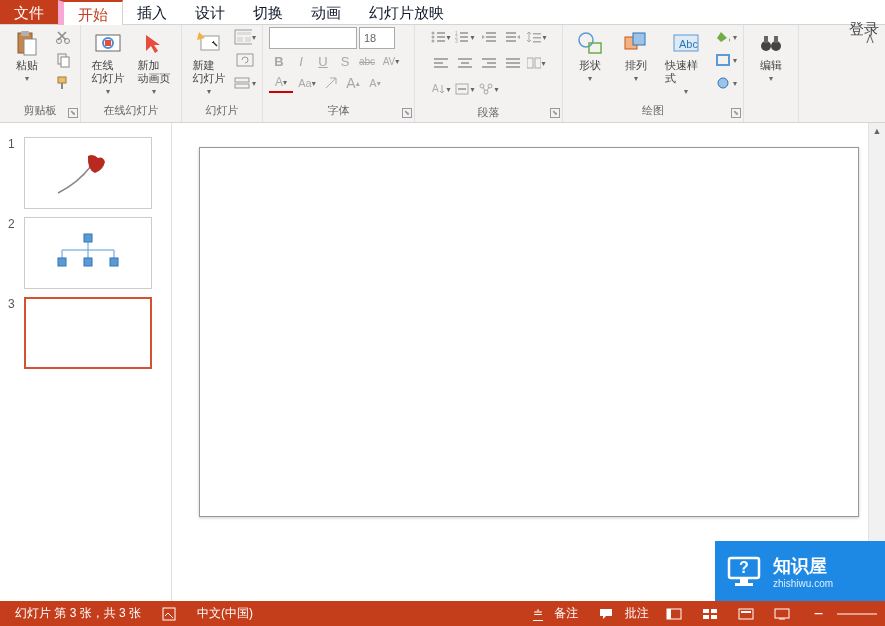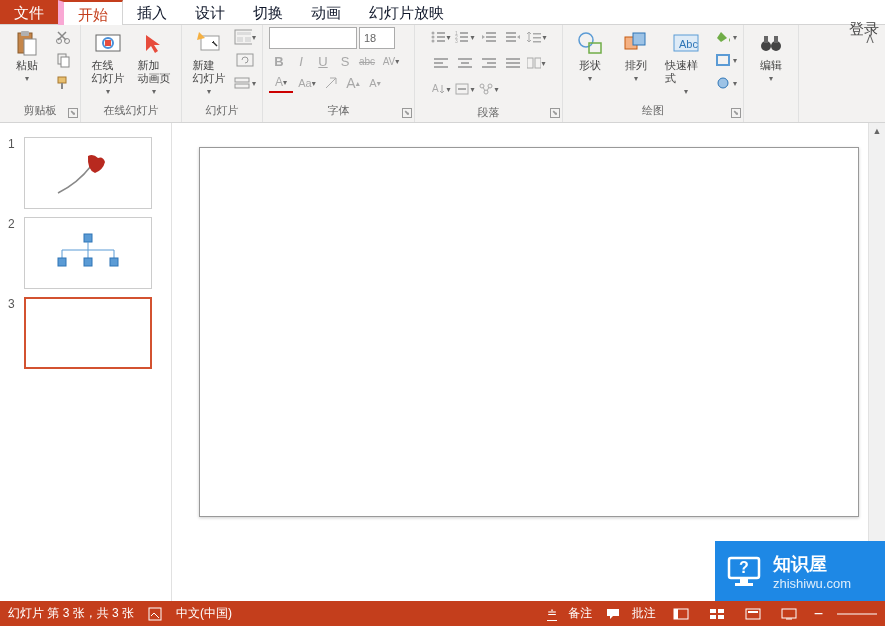--- a/index.html
+++ b/index.html
@@ -41,29 +41,29 @@
 .thumb { width: 128px; height: 72px; border: 1px solid #ccc; background: #fff; display: flex; align-items: center; justify-content: center; }
 .thumb.sel { border: 2px solid #d35230; }
 
 .canvas-area { flex: 1; background: #fff; position: relative; display: flex; align-items: center; justify-content: center; }
 .slide { width: 660px; height: 370px; background: #fff; border: 1px solid #999; box-shadow: 0 1px 3px rgba(0,0,0,0.2); margin-top: -60px; }
 .scroll-v { position: absolute; right: 0; top: 0; width: 17px; height: 100%; background: #f1f1f1; border-left: 1px solid #e1e1e1; }
 .scroll-v .arr { height: 17px; text-align: center; font-size: 9px; color: #666; line-height: 17px; }
 
 .statusbar { position: absolute; bottom: 0; left: 0; right: 0; height: 25px; background: #c43e1c; color: #fff; display: flex; align-items: center; font-size: 12px; padding: 0 8px; gap: 14px; }
 .statusbar .spacer { flex: 1; }
-.sb-item { display: flex; align-items: center; gap: 4px; }
+.sb-item { display: flex; align-items: center; gap: 4px; margin-left: 7px; }
 .viewbtn { width: 22px; height: 18px; display: flex; align-items: center; justify-content: center; }
 .zoomline { width: 40px; height: 2px; background: rgba(255,255,255,0.5); }
 
 .watermark { position: absolute; right: 0; bottom: 25px; width: 170px; height: 60px; background: #1e88e5; display: flex; align-items: center; padding: 0 10px; gap: 10px; }
 .wm-icon { width: 38px; height: 38px; }
 .wm-text { color: #fff; }
 .wm-text .t1 { font-size: 18px; font-weight: bold; }
-.wm-text .t2 { font-size: 13px; opacity: 0.85; }
+.wm-text .t2 { font-size: 10px; opacity: 0.85; }
 
 svg { display: block; }
 </style>
 </head>
 <body>
 
 <div class="tabbar">
   <div class="tab file">文件</div>
   <div class="tab active">开始</div>
   <div class="tab">插入</div>

